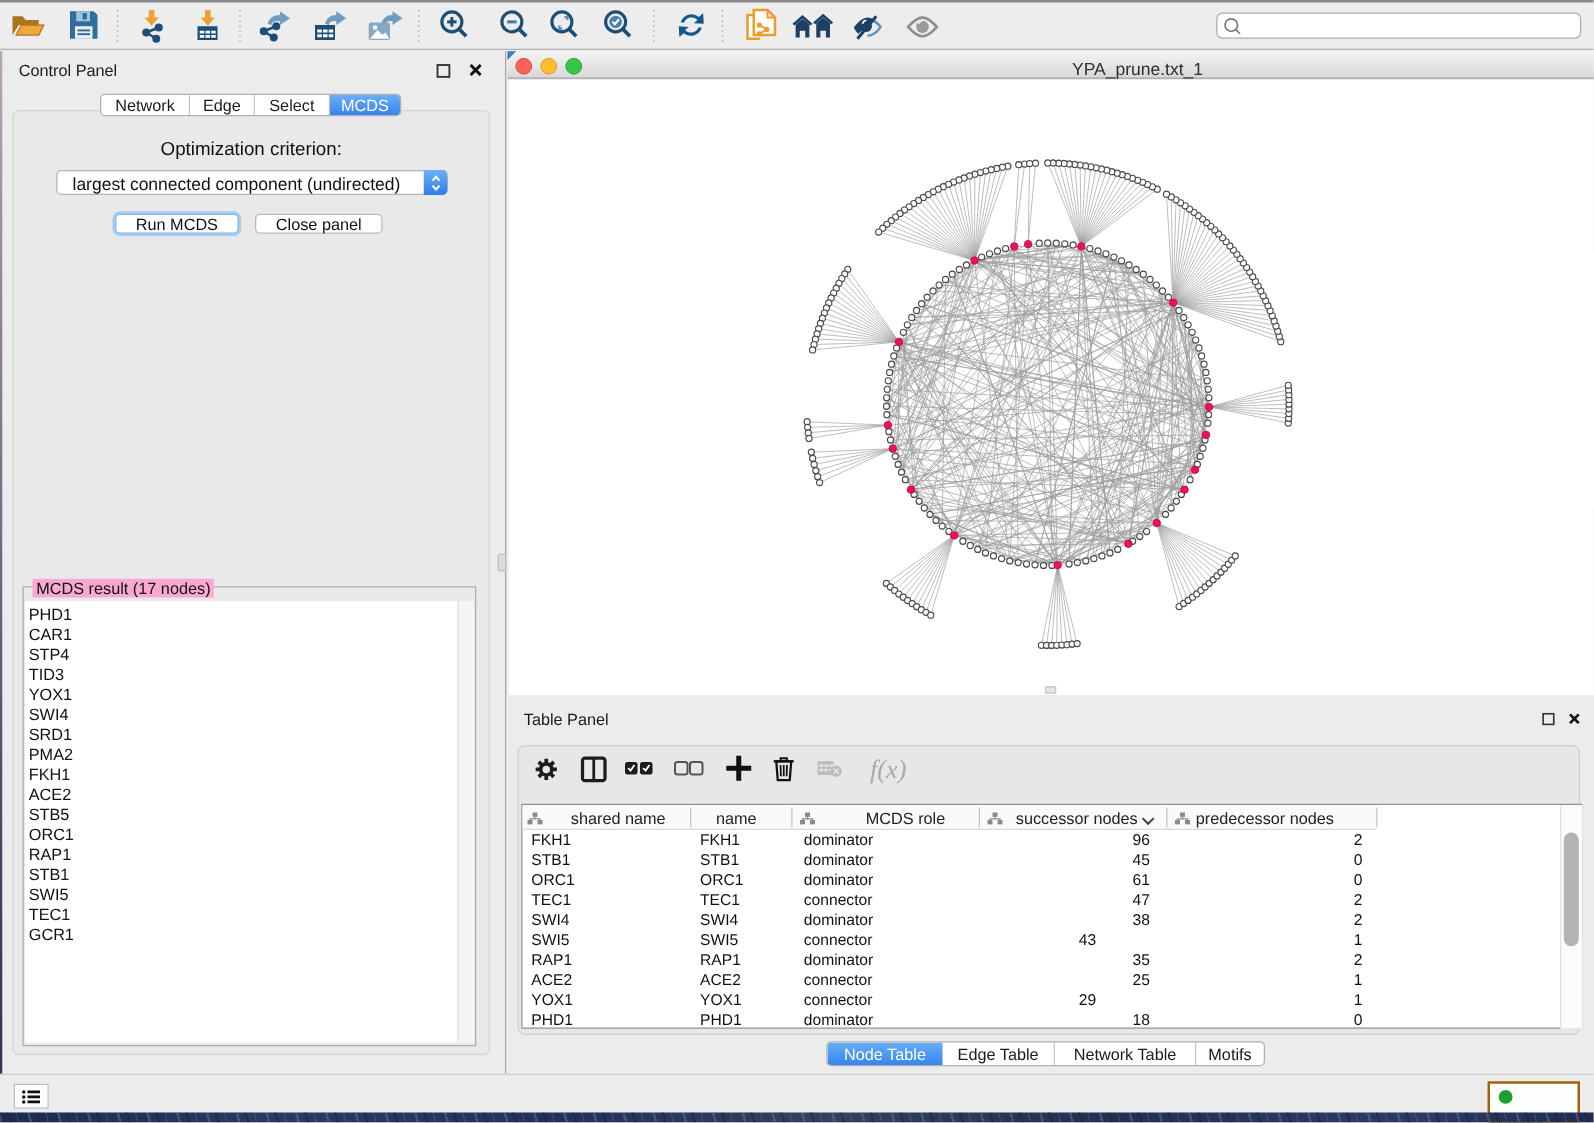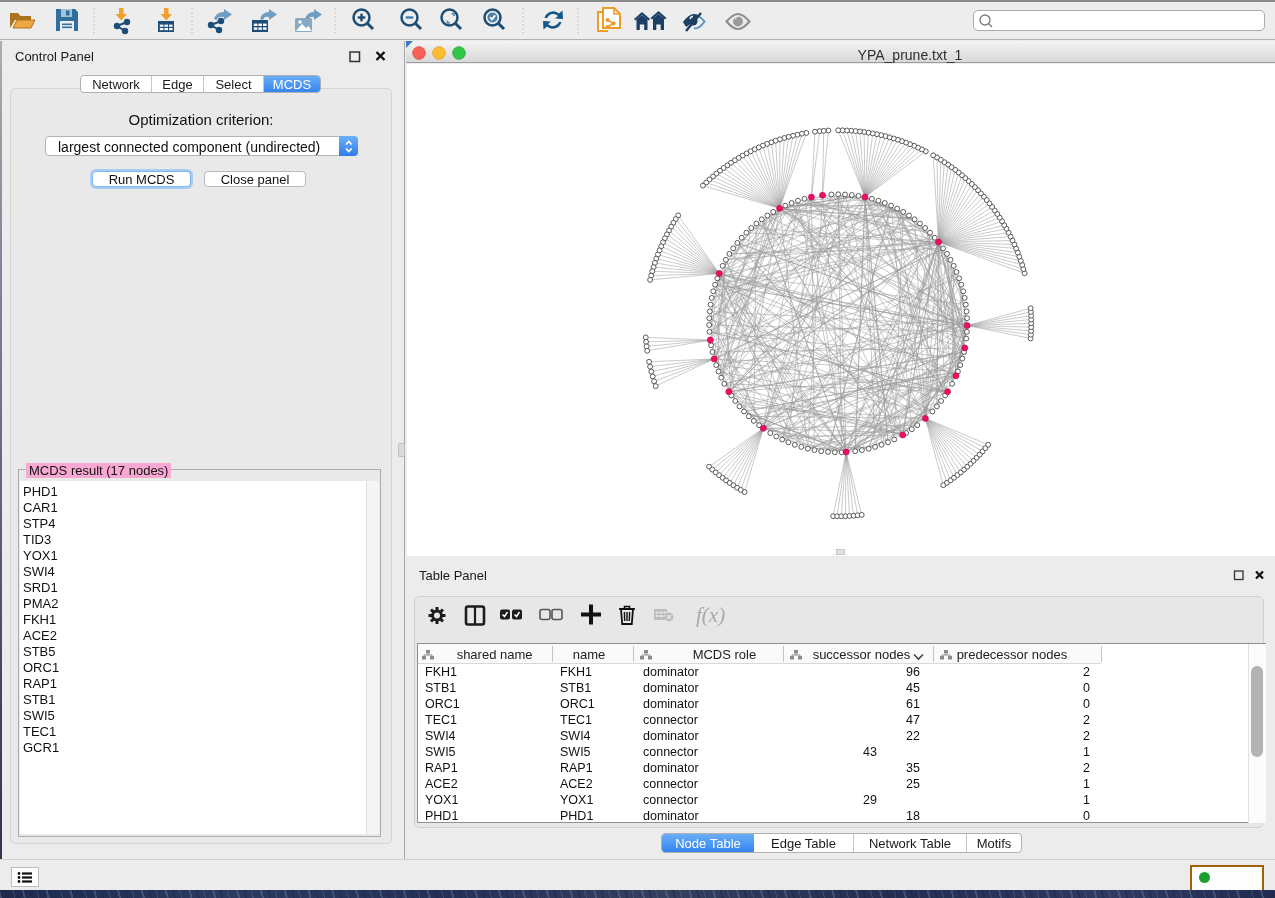--- a/index.html
+++ b/index.html
@@ -615,21 +615,21 @@
 <div class="abs" style="left:820px;top:697px;width:100px;text-align:right;font-size:12.5px;color:#111">61</div>
 <div class="abs" style="left:990px;top:697px;width:100px;text-align:right;font-size:12.5px;color:#111">0</div>
 <div class="abs" style="left:425px;top:713px;font-size:12.5px;color:#111">TEC1</div>
 <div class="abs" style="left:560px;top:713px;font-size:12.5px;color:#111">TEC1</div>
 <div class="abs" style="left:643px;top:713px;font-size:12.5px;color:#111">connector</div>
 <div class="abs" style="left:820px;top:713px;width:100px;text-align:right;font-size:12.5px;color:#111">47</div>
 <div class="abs" style="left:990px;top:713px;width:100px;text-align:right;font-size:12.5px;color:#111">2</div>
 <div class="abs" style="left:425px;top:729px;font-size:12.5px;color:#111">SWI4</div>
 <div class="abs" style="left:560px;top:729px;font-size:12.5px;color:#111">SWI4</div>
 <div class="abs" style="left:643px;top:729px;font-size:12.5px;color:#111">dominator</div>
-<div class="abs" style="left:820px;top:729px;width:100px;text-align:right;font-size:12.5px;color:#111">22</div>
+<div class="abs" style="left:820px;top:729px;width:100px;text-align:right;font-size:12.5px;color:#111">38</div>
 <div class="abs" style="left:990px;top:729px;width:100px;text-align:right;font-size:12.5px;color:#111">2</div>
 <div class="abs" style="left:425px;top:745px;font-size:12.5px;color:#111">SWI5</div>
 <div class="abs" style="left:560px;top:745px;font-size:12.5px;color:#111">SWI5</div>
 <div class="abs" style="left:643px;top:745px;font-size:12.5px;color:#111">connector</div>
 <div class="abs" style="left:820px;top:745px;width:100px;text-align:center;font-size:12.5px;color:#111">43</div>
 <div class="abs" style="left:990px;top:745px;width:100px;text-align:right;font-size:12.5px;color:#111">1</div>
 <div class="abs" style="left:425px;top:761px;font-size:12.5px;color:#111">RAP1</div>
 <div class="abs" style="left:560px;top:761px;font-size:12.5px;color:#111">RAP1</div>
 <div class="abs" style="left:643px;top:761px;font-size:12.5px;color:#111">dominator</div>
 <div class="abs" style="left:820px;top:761px;width:100px;text-align:right;font-size:12.5px;color:#111">35</div>
@@ -647,21 +647,21 @@
 <div class="abs" style="left:425px;top:809px;font-size:12.5px;color:#111">PHD1</div>
 <div class="abs" style="left:560px;top:809px;font-size:12.5px;color:#111">PHD1</div>
 <div class="abs" style="left:643px;top:809px;font-size:12.5px;color:#111">dominator</div>
 <div class="abs" style="left:820px;top:809px;width:100px;text-align:right;font-size:12.5px;color:#111">18</div>
 <div class="abs" style="left:990px;top:809px;width:100px;text-align:right;font-size:12.5px;color:#111">0</div>
 <div class="abs" style="left:1248px;top:644px;width:18px;height:179px;background:#fbfbfb;border-left:1px solid #e0e0e0"></div>
 <div class="abs" style="left:1251px;top:666px;width:12px;height:91px;background:#b3b3b3;border-radius:6px"></div>
 
 <div class="abs" style="left:661px;top:833px;height:20px;display:flex;font-size:13px;border:1px solid #b0b0b0;border-radius:4px;overflow:hidden;background:#fff">
  <div style="width:92px;text-align:center;line-height:19px;color:#fff;background:linear-gradient(#6aaef8,#3585f0)">Node Table</div>
- <div style="width:100px;border-right:1px solid #c6c6c6;text-align:center;line-height:19px;color:#1a1a1a">Edge Table</div>
+ <div style="width:90px;border-right:1px solid #c6c6c6;text-align:center;line-height:19px;color:#1a1a1a">Edge Table</div>
  <div style="width:113px;border-right:1px solid #c6c6c6;text-align:center;line-height:19px;color:#1a1a1a">Network Table</div>
  <div style="width:54px;text-align:center;line-height:19px;color:#1a1a1a">Motifs</div>
 </div>
 
 <div class="abs" style="left:0;top:859px;width:1275px;height:31px;background:#ececec;border-top:1px solid #cfcfcf"></div>
 <div class="abs" style="left:11px;top:867px;width:28px;height:20px;background:#fdfdfd;border:1px solid #bdbdbd"></div>
 <svg class="abs" style="left:17px;top:871px" width="16" height="13">
  <g fill="#111">
       <circle cx="2" cy="2.5" r="1.4"></circle>
       <circle cx="2" cy="6.5" r="1.4"></circle>

